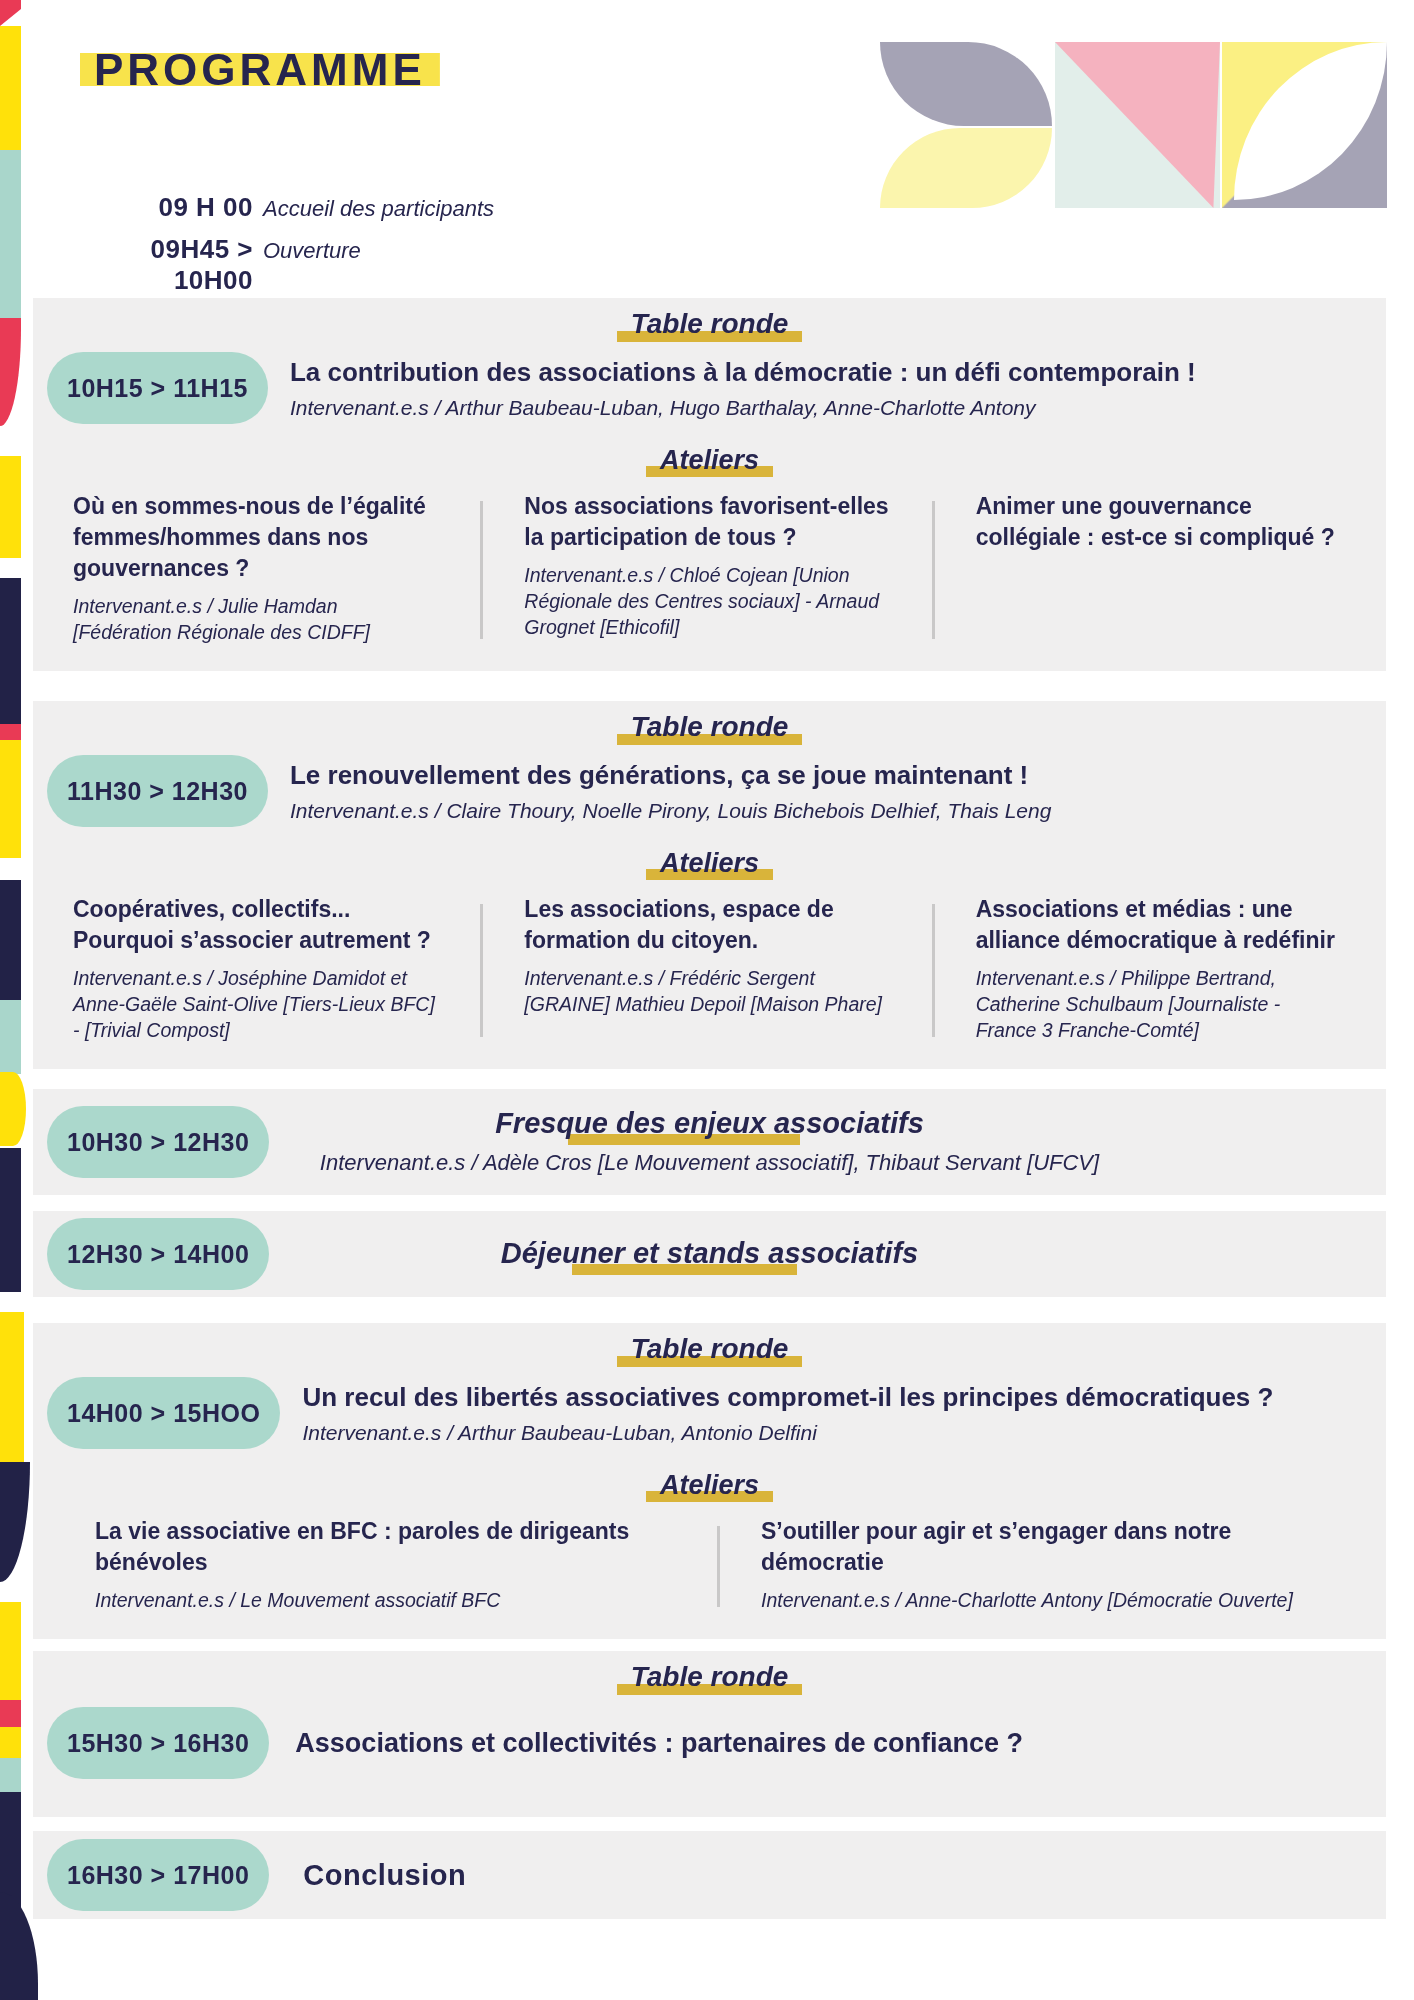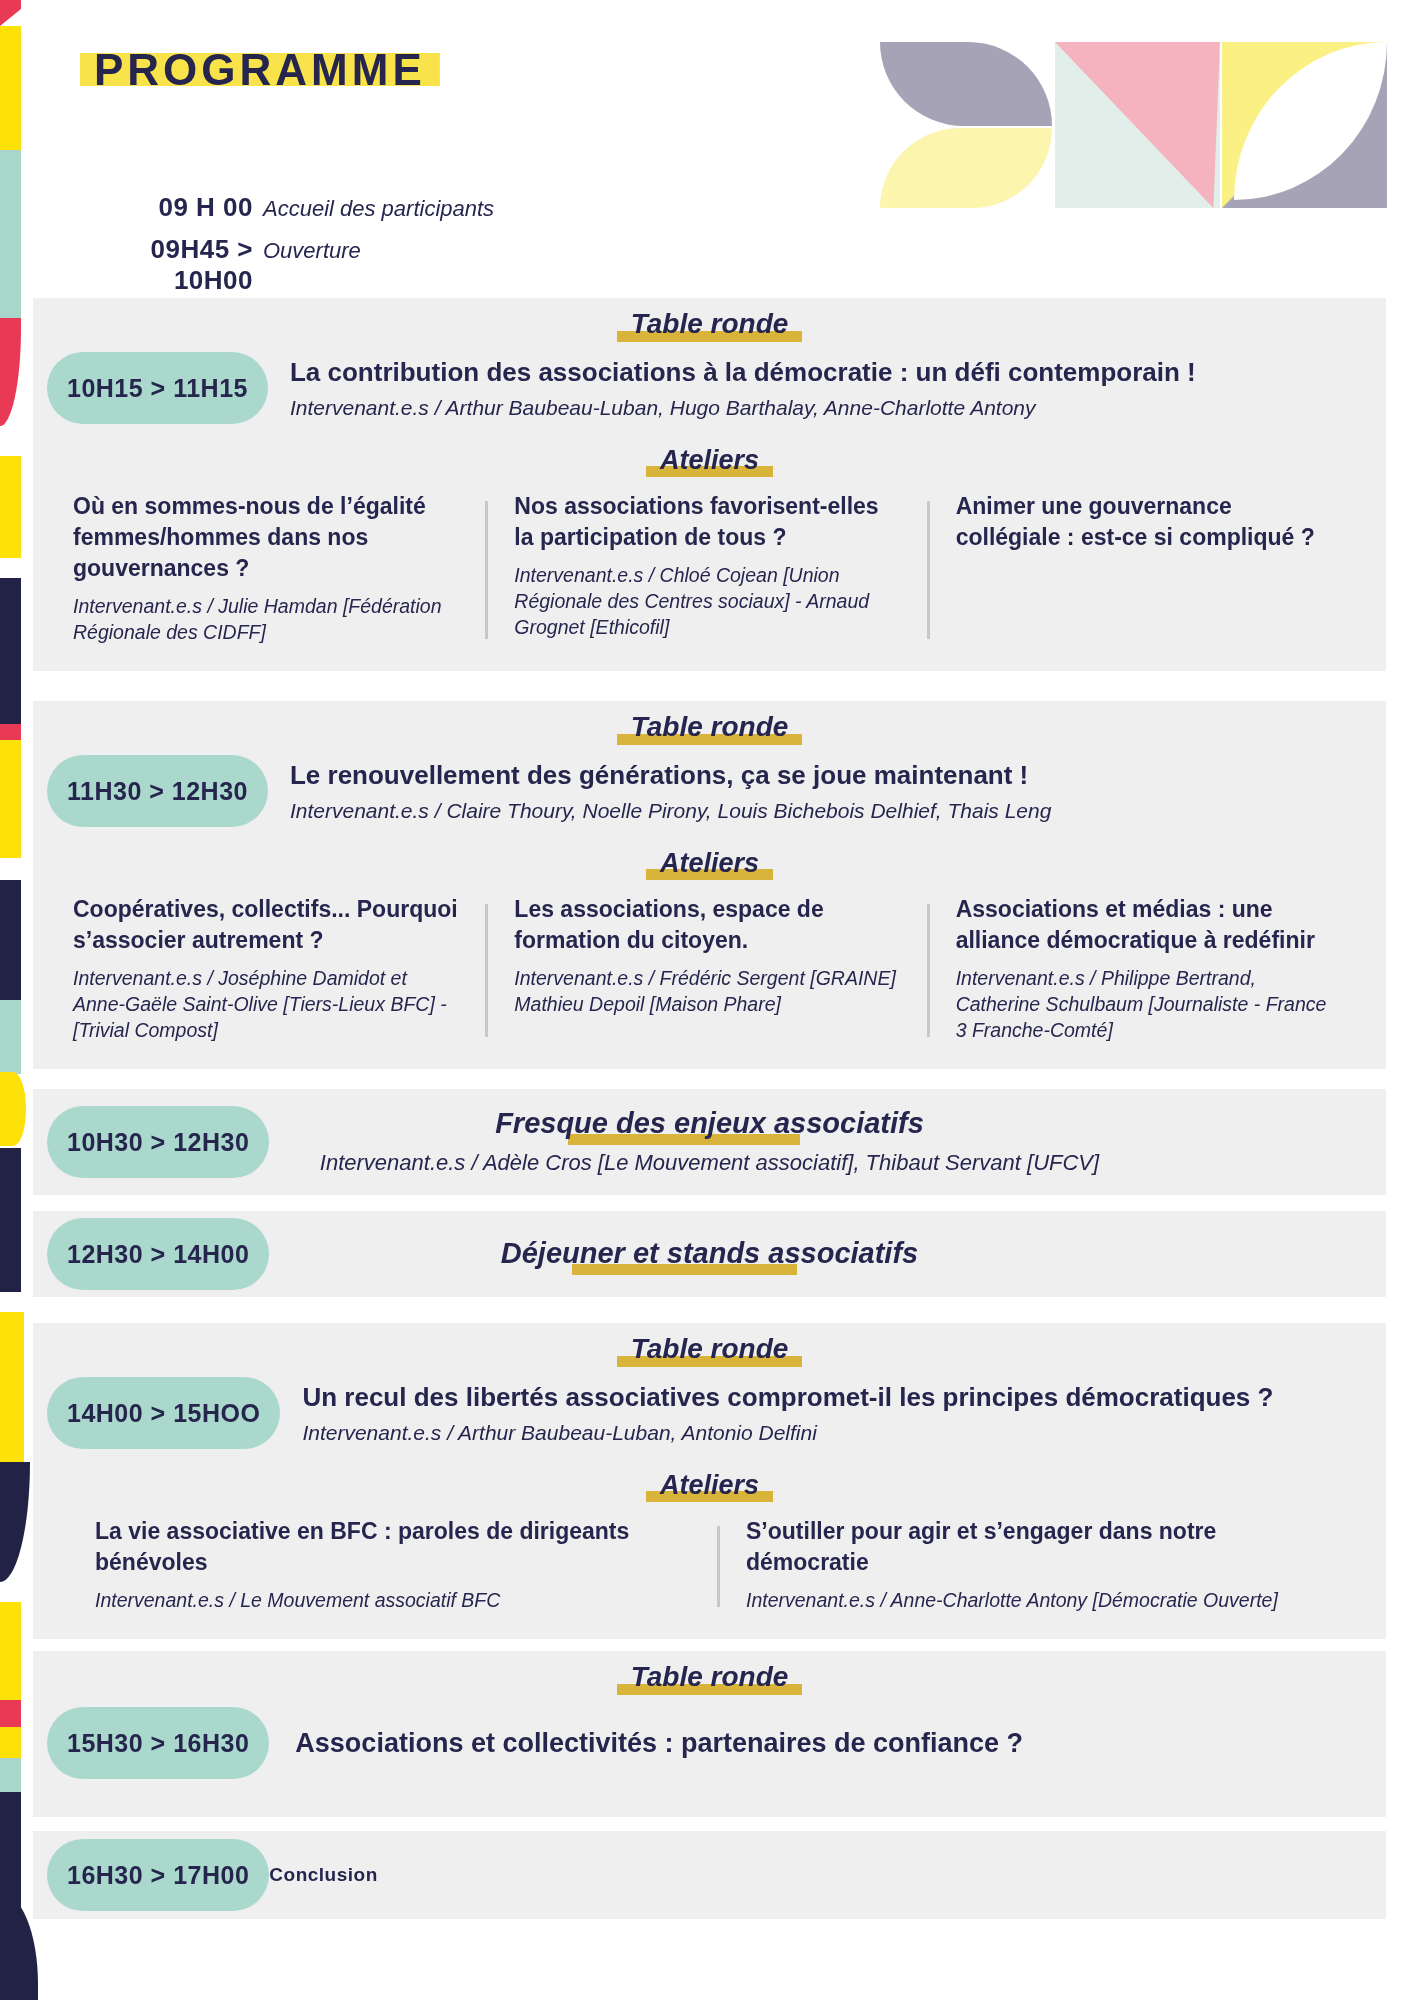--- a/index.html
+++ b/index.html
@@ -49,37 +49,37 @@
   .session-row{display:flex;align-items:flex-start;margin-top:12px;padding-left:14px;}
   .pill{
     background:#abd8cc;border-radius:44px;color:#26254e;
     font-weight:700;font-size:25px;line-height:28px;letter-spacing:.5px;
     padding:22px 20px;min-width:168px;text-align:center;flex:none;
   }
   .session-text{margin-left:22px;padding-top:4px;min-width:0;}
   .session-title{font-weight:700;font-size:26px;line-height:33px;}
   .speakers{font-style:italic;font-size:21px;line-height:27px;margin-top:5px;}
   .ateliers-heading{text-align:center;font-size:27px;font-weight:700;font-style:italic;line-height:30px;margin-top:21px;}
-  .cols{display:flex;margin-top:10px;padding:0 18px 26px 26px;}
+  .cols{display:flex;margin-top:10px;padding:0 18px 26px 26px;gap:15px;}
   .col{flex:1;padding:6px 26px 0 26px;}
   .col:first-child{padding-left:14px;}
   .divider{width:3px;background:#c9c8c8;align-self:stretch;margin:16px 0 6px 0;flex:none;}
   .a-title{font-weight:700;font-size:23px;line-height:31px;}
   .a-speakers{font-style:italic;font-size:19.5px;line-height:26px;margin-top:9px;}
   
   .simple{padding:16px 0 18px 0;text-align:center;}
   .simple .pill{position:absolute;left:14px;top:50%;transform:translateY(-50%);}
   .simple-title{font-size:29px;font-weight:700;font-style:italic;line-height:36px;}
   .simple-speakers{font-style:italic;font-size:22px;line-height:28px;margin-top:8px;}
   
   .b6-row{display:flex;align-items:center;margin-top:14px;padding-left:14px;padding-bottom:38px;}
   .b6-title{font-weight:700;font-size:27px;margin-left:26px;}
   
   .b7-row{display:flex;align-items:center;padding:8px 16px 8px 14px;}
-  .b7-title{font-weight:700;font-size:19px;letter-spacing:.5px;}
+  .b7-title{font-weight:700;font-size:29px;margin-left:34px;letter-spacing:.5px;}
   
   .mt30{margin-top:30px;} .mt22{margin-top:22px;} .mt20{margin-top:20px;}
   .mt16{margin-top:16px;} .mt26{margin-top:26px;} .mt12{margin-top:12px;} .mt14{margin-top:14px;}
 </style>
 </head>
 <body>
 
 <div class="strip">
   <div class="seg red" style="top:0;height:26px;clip-path:polygon(0 0,100% 0,100% 35%,0 100%);"></div>
   <div class="seg yellow" style="top:26px;height:124px;"></div>

